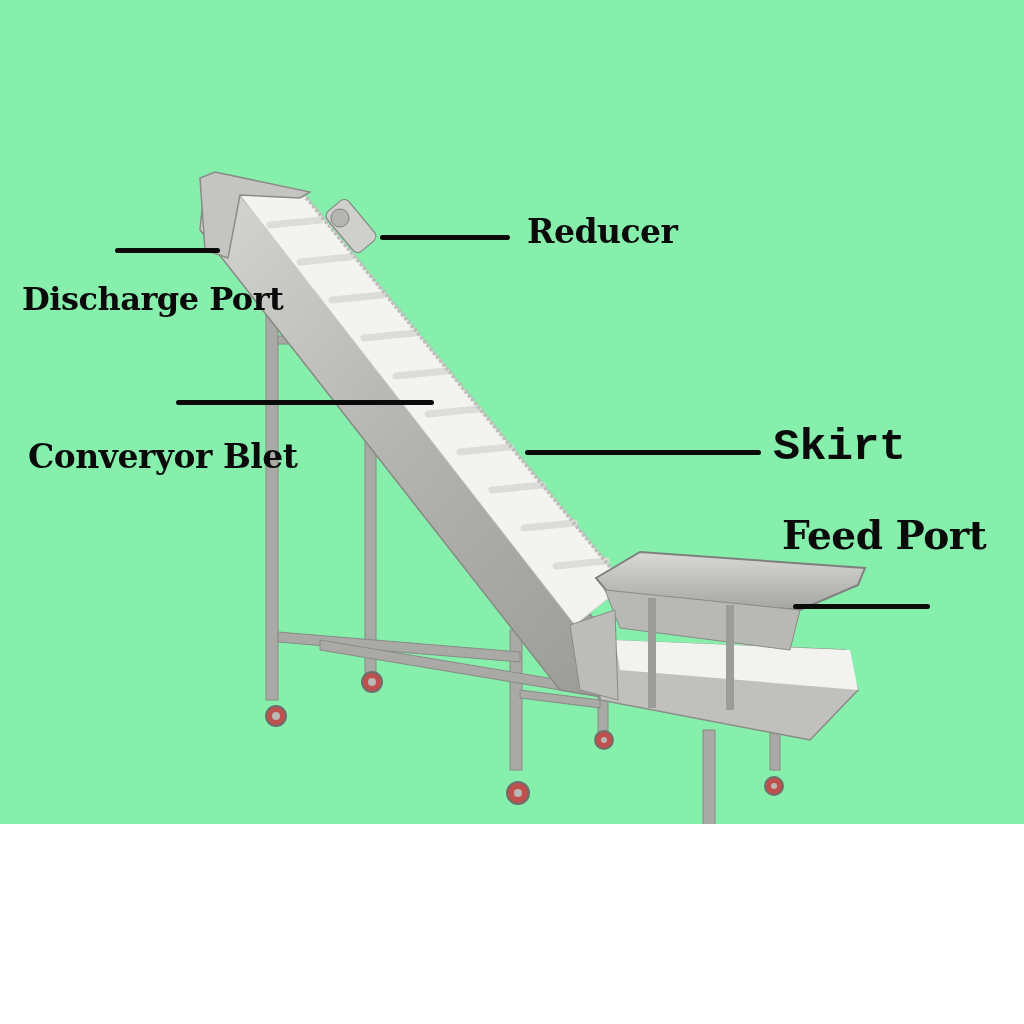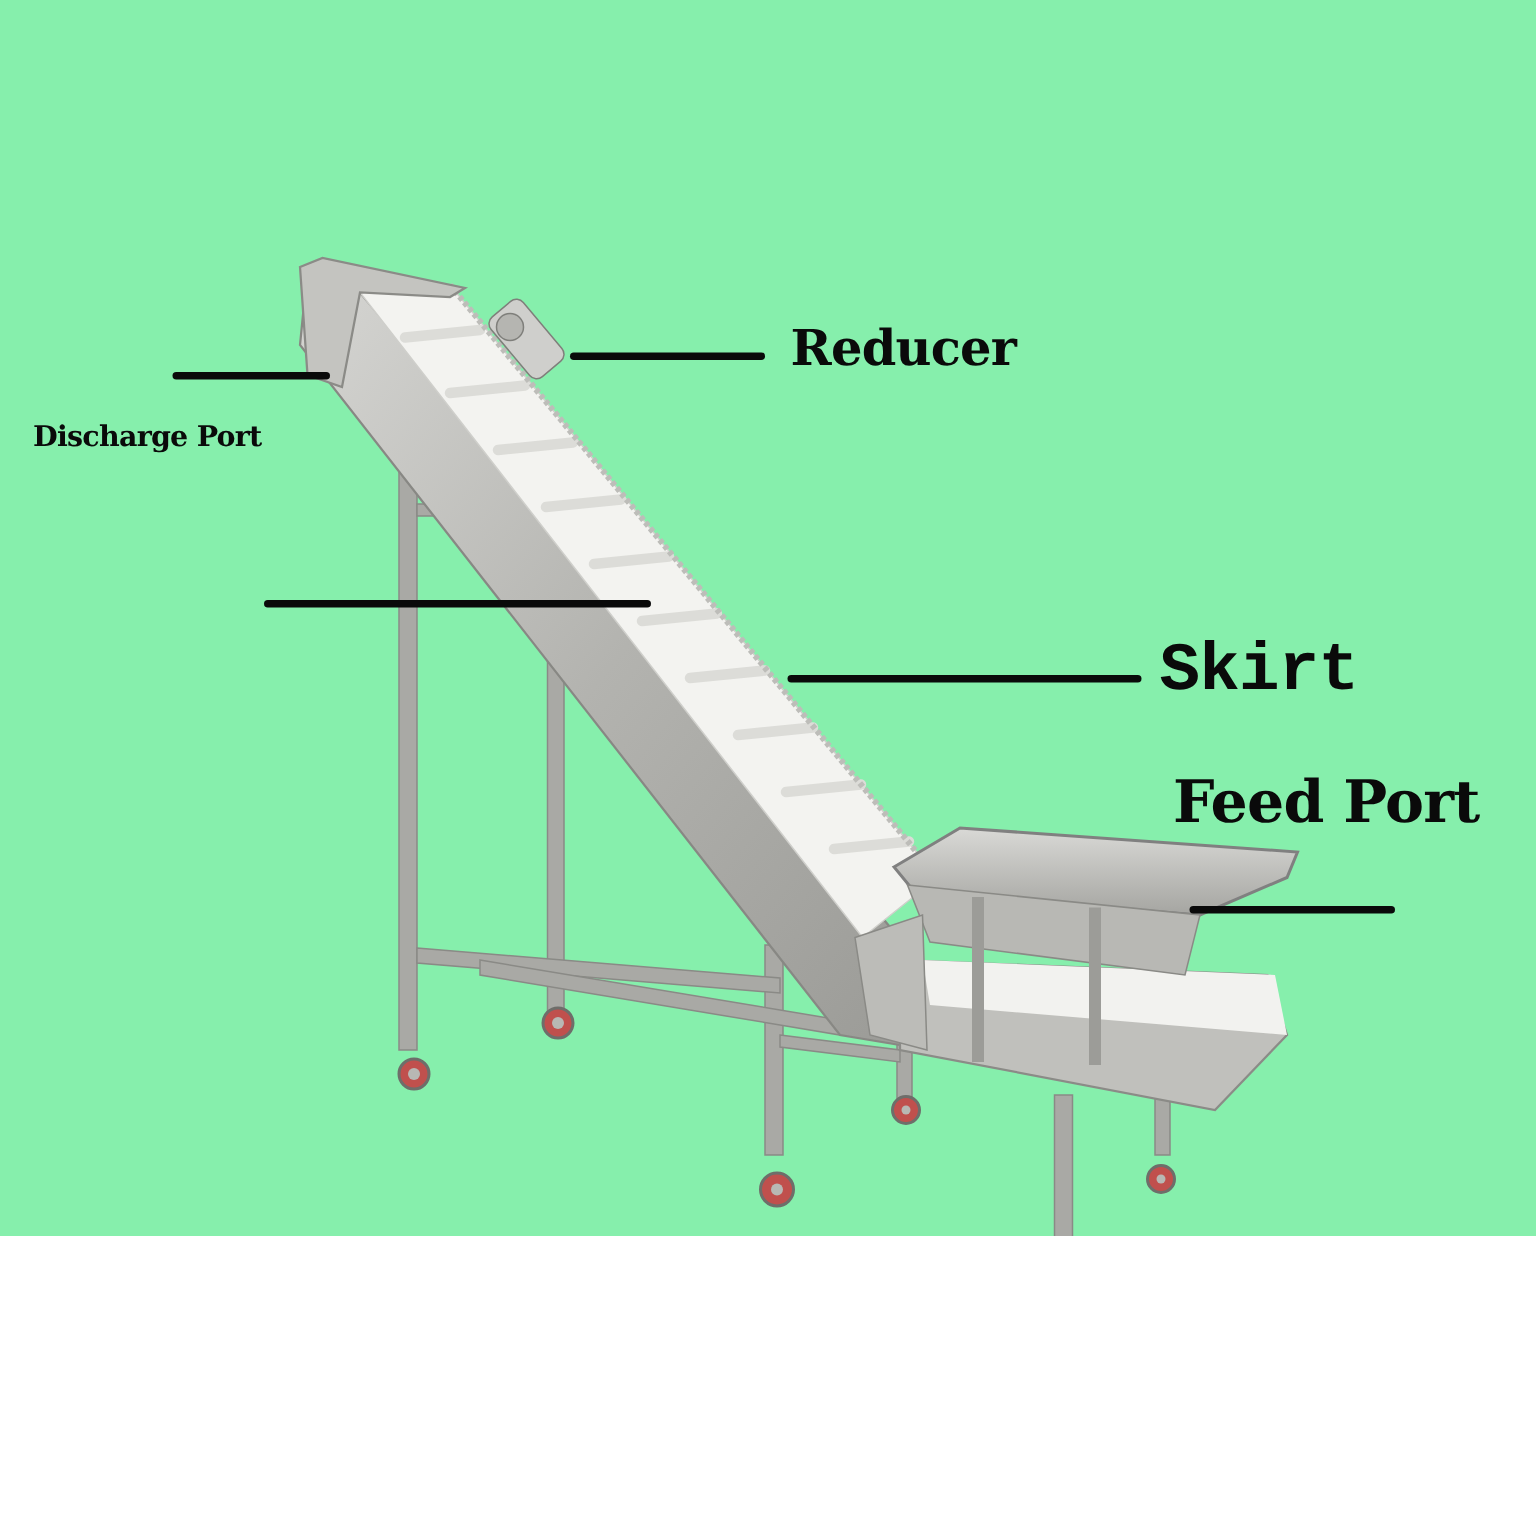--- a/index.html
+++ b/index.html
@@ -93,17 +93,18 @@
     </g>
   </svg>
 
   <div class="leader" style="left:380px; top:235px; width:130px;"></div>
   <div class="leader" style="left:115px; top:248px; width:105px;"></div>
   <div class="leader" style="left:176px; top:400px; width:258px;"></div>
   <div class="leader" style="left:525px; top:450px; width:236px;"></div>
   <div class="leader" style="left:793px; top:604px; width:137px;"></div>
 
   <div class="label" style="left:527px; top:212px; font-size:33px;">Reducer</div>
-  <div class="label" style="left:22px; top:280px; font-size:19px;">Discharge Port</div>
+  <div class="label" style="left:22px; top:280px; font-size:32px;">Discharge Port</div>
+  <div class="label" style="left:28px; top:437px; font-size:33px;">Converyor Blet</div>
   <div class="label" style="left:773px; top:422px; font-size:45px;font-family:Liberation Mono, monospace;">Skirt</div>
   <div class="label" style="left:782px; top:512px; font-size:39px;text-align:center;">Feed Port</div>
 
 </div>
 
 </body></html>

